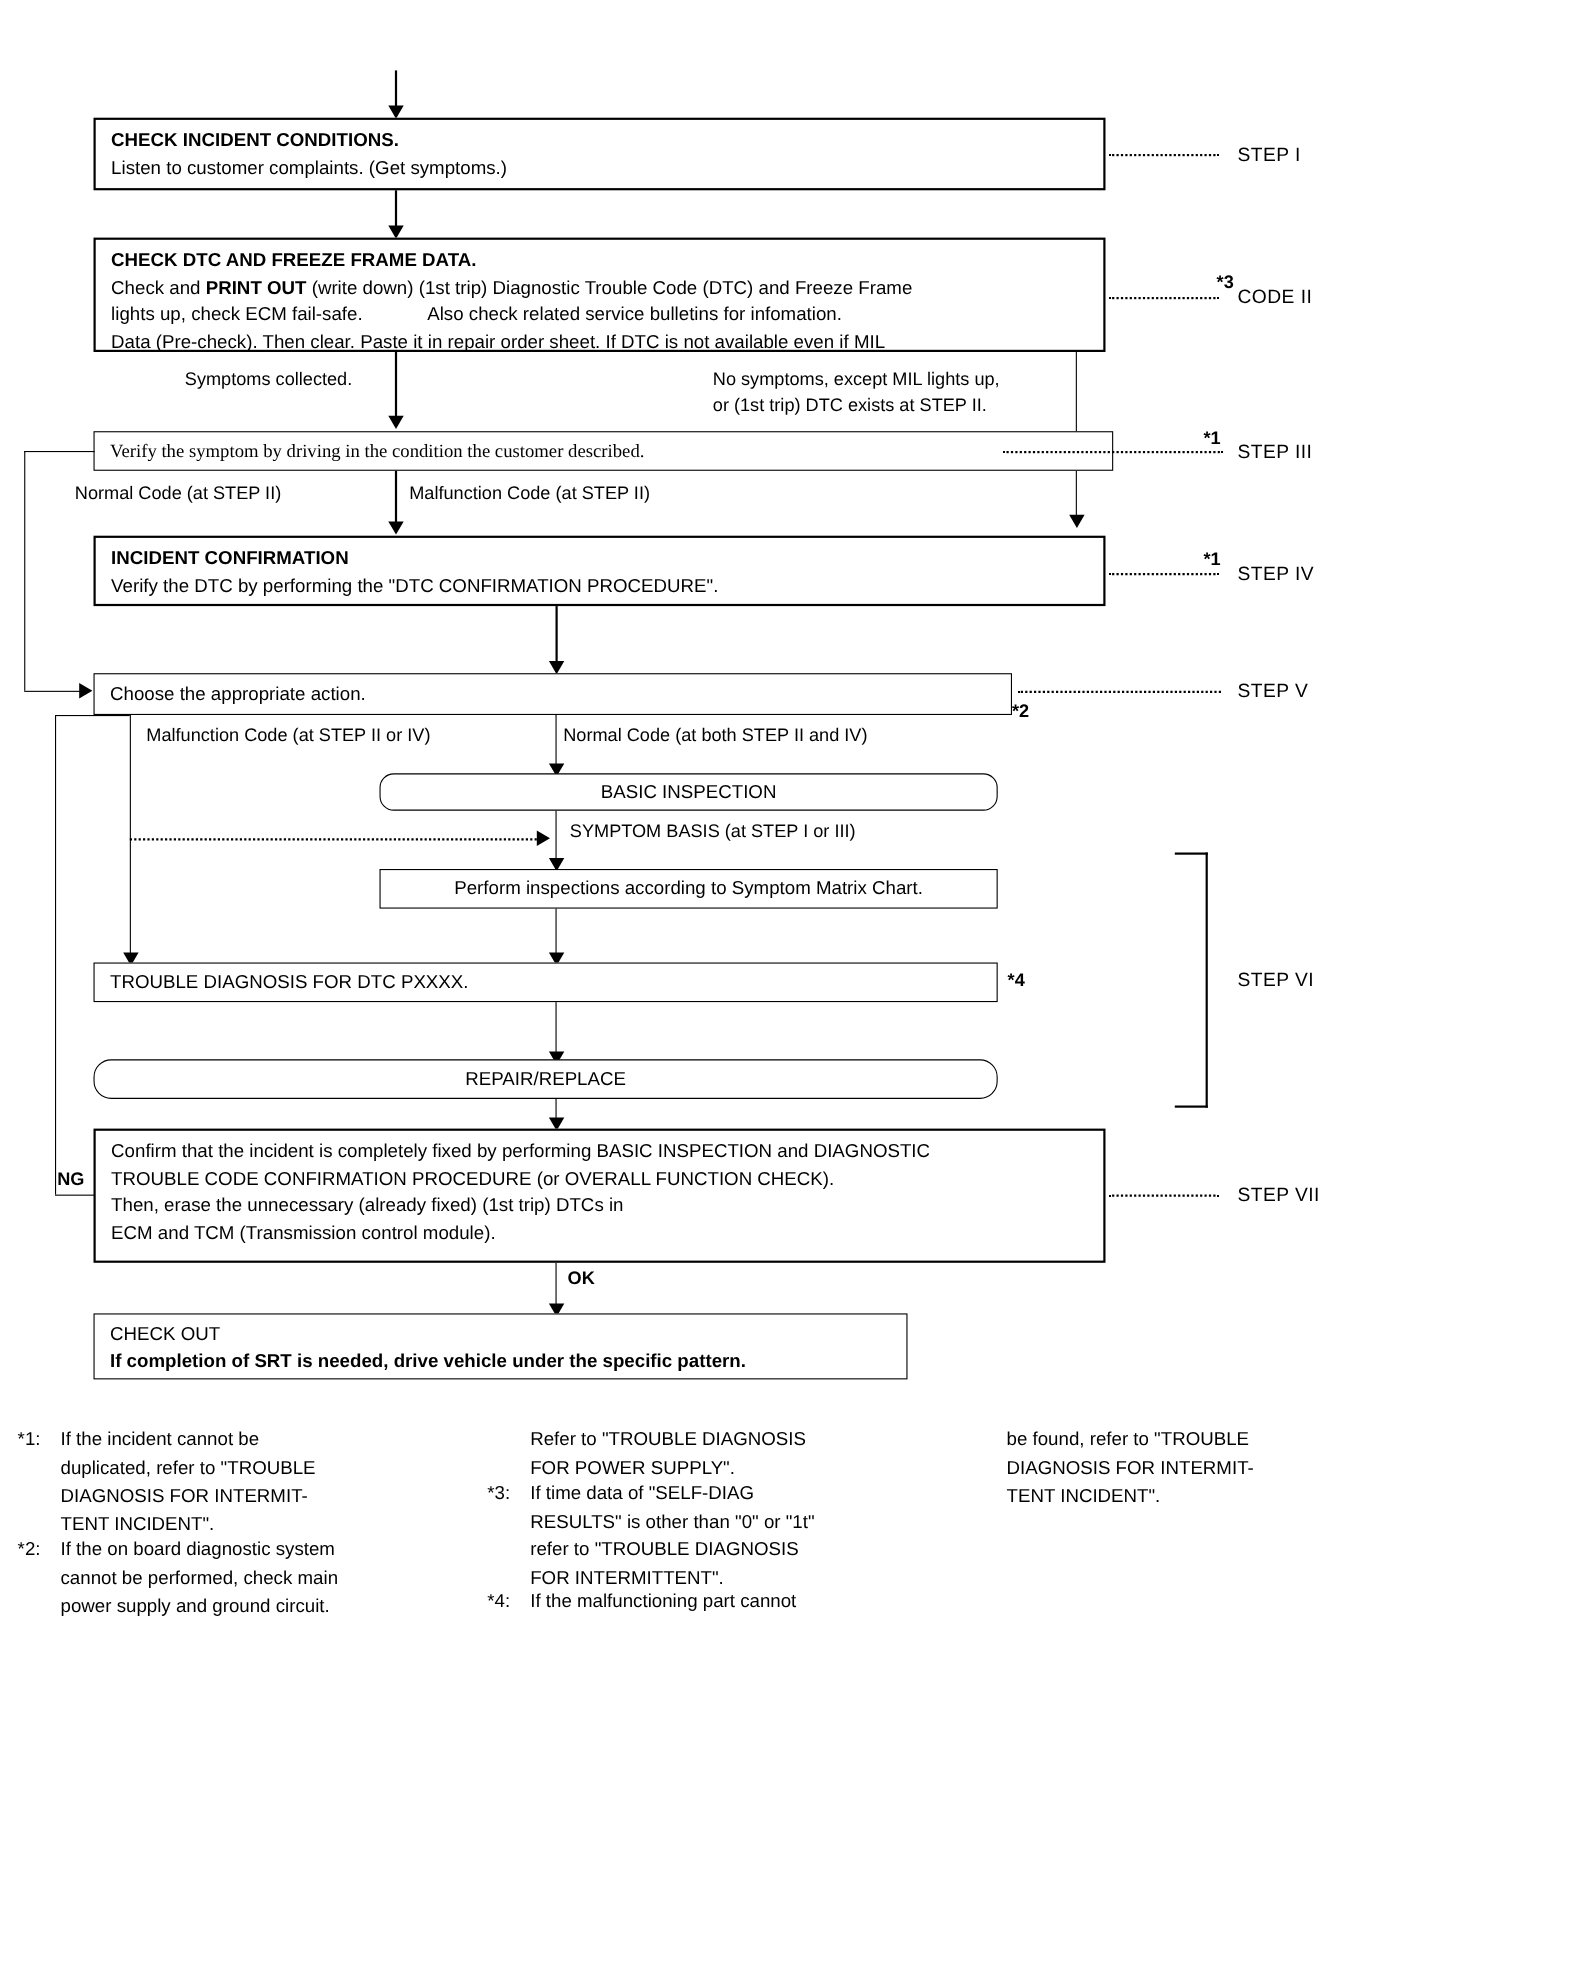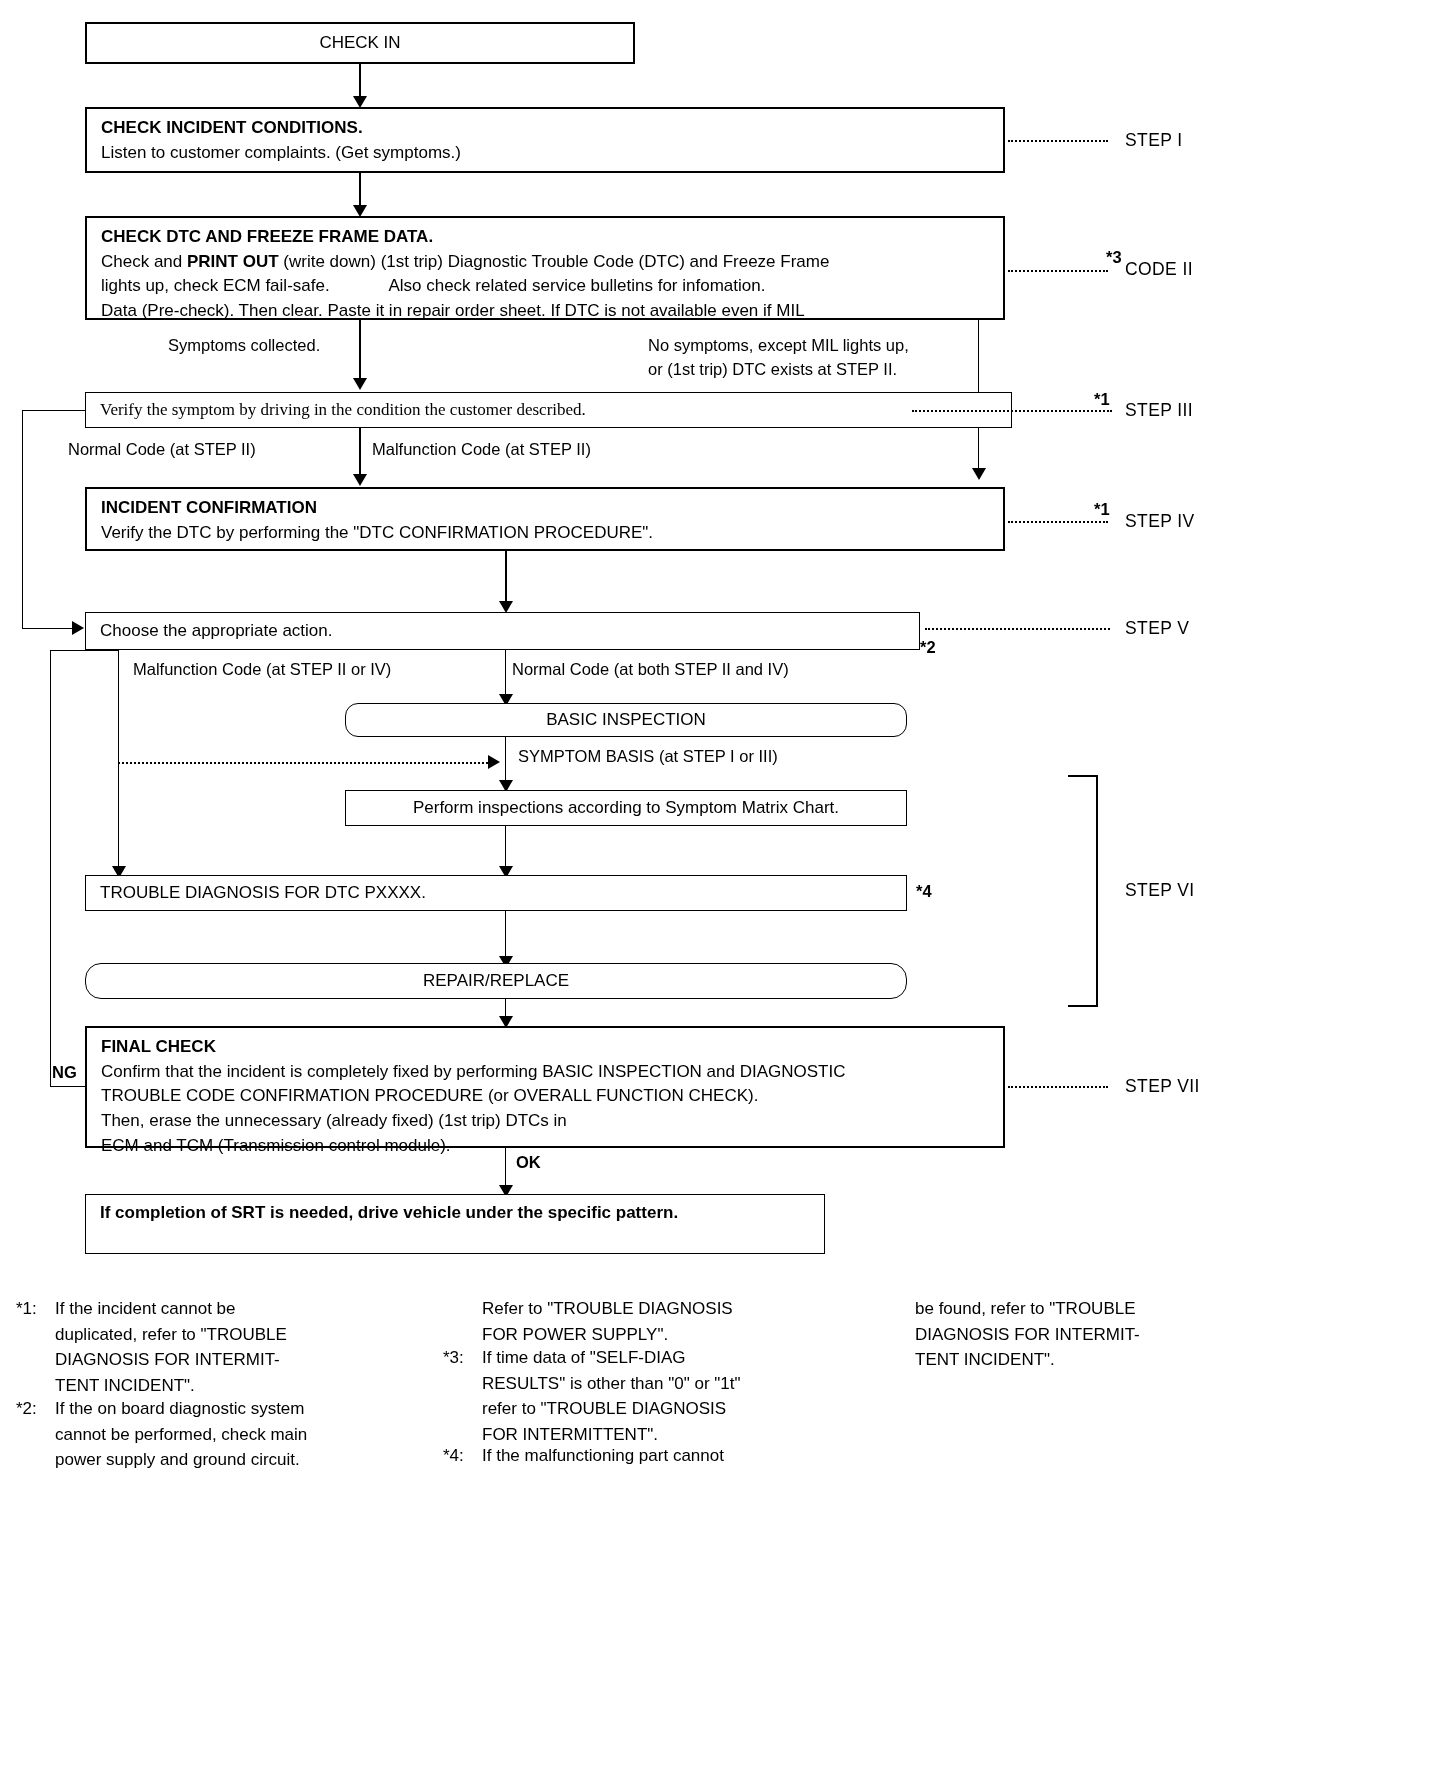--- a/index.html
+++ b/index.html
@@ -115,23 +115,20 @@
     position: absolute;
     font-size: 17px;
     line-height: 1.5;
   }
 </style>
 </head>
 <body>
 
 <div id="canvas">
 
-  <div class="box" style="left:85px; top:22px; width:550px; height:42px;">
-    <div class="ctr">CHECK IN</div>
-  </div>
   <div class="vline" style="left:359px; top:64px; height:38px;"></div>
   <div class="arrowdown" style="left:353px; top:96px;"></div>
 
   <div class="box" style="left:85px; top:107px; width:920px; height:66px;">
     <div class="pad">
       <div class="b">CHECK INCIDENT CONDITIONS.</div>
       <div>Listen to customer complaints. (Get symptoms.)</div>
     </div>
   </div>
   <div class="dotline-fine" style="left:1008px; top:140px; width:100px;"></div>
@@ -248,41 +245,41 @@
     <div class="ctr">REPAIR/REPLACE</div>
   </div>
   <div class="thinv" style="left:505px; top:999px; height:24px;"></div>
   <div class="arrowdown" style="left:499px; top:1016px;"></div>
 
   <div class="bracket" style="left:1068px; top:775px; width:30px; height:232px;"></div>
   <div class="steplbl" style="left:1125px; top:880px;">STEP VI</div>
 
   <div class="box" style="left:85px; top:1026px; width:920px; height:122px;">
     <div class="pad">
-      <div class="b">FINAL CHECK</div>
       <div>Confirm that the incident is completely fixed by performing BASIC INSPECTION and DIAGNOSTIC</div>
       <div>TROUBLE CODE CONFIRMATION PROCEDURE (or OVERALL FUNCTION CHECK).</div>
       <div>Then, erase the unnecessary (already fixed) (1st trip) DTCs in</div>
       <div>ECM and TCM (Transmission control module).</div>
     </div>
   </div>
   <div class="dotline-fine" style="left:1008px; top:1086px; width:100px;"></div>
   <div class="steplbl" style="left:1125px; top:1076px;">STEP VII</div>
 
   <div class="lbl b" style="left:52px; top:1060px;">NG</div>
   <div class="thinh" style="left:50px; top:1086px; width:36px;"></div>
   <div class="thinv" style="left:50px; top:650px; height:436px;"></div>
   <div class="thinh" style="left:50px; top:650px; width:68px;"></div>
 
   <div class="thinv" style="left:505px; top:1148px; height:44px;"></div>
   <div class="arrowdown" style="left:499px; top:1185px;"></div>
   <div class="lbl b" style="left:516px; top:1150px;">OK</div>
 
   <div class="box thin" style="left:85px; top:1194px; width:740px; height:60px;">
     <div class="pad" style="padding-top:6px;">
+      <div>CHECK OUT</div>
       <div class="b">If completion of SRT is needed, drive vehicle under the specific pattern.</div>
     </div>
   </div>
 
   <div class="foot-mark" style="left:16px; top:1296px;">*1:</div>
   <div class="foot" style="left:55px; top:1296px;">If the incident cannot be
 duplicated, refer to "TROUBLE
 DIAGNOSIS FOR INTERMIT-
 TENT INCIDENT".</div>
 

